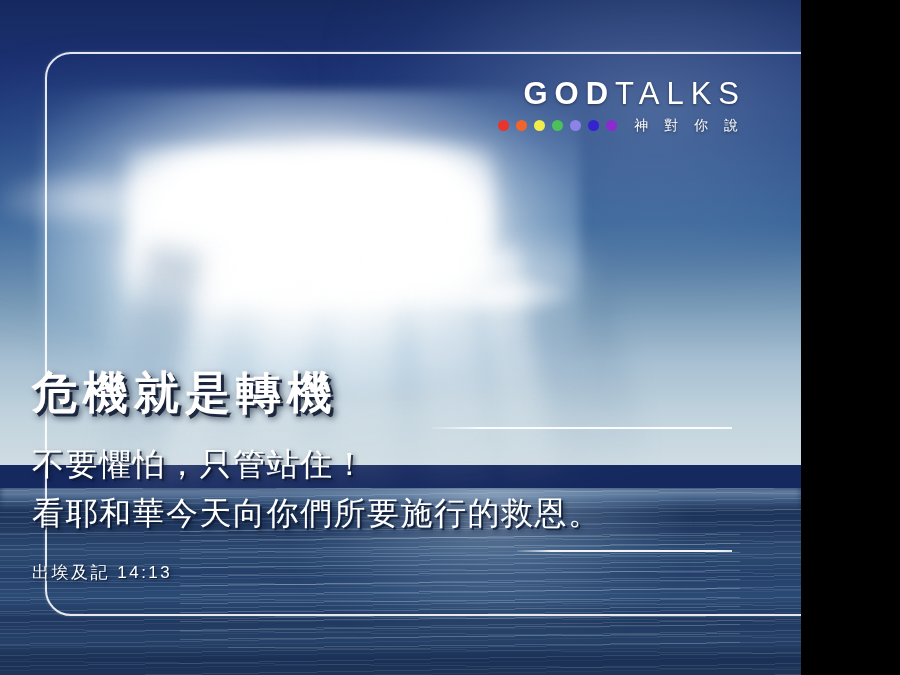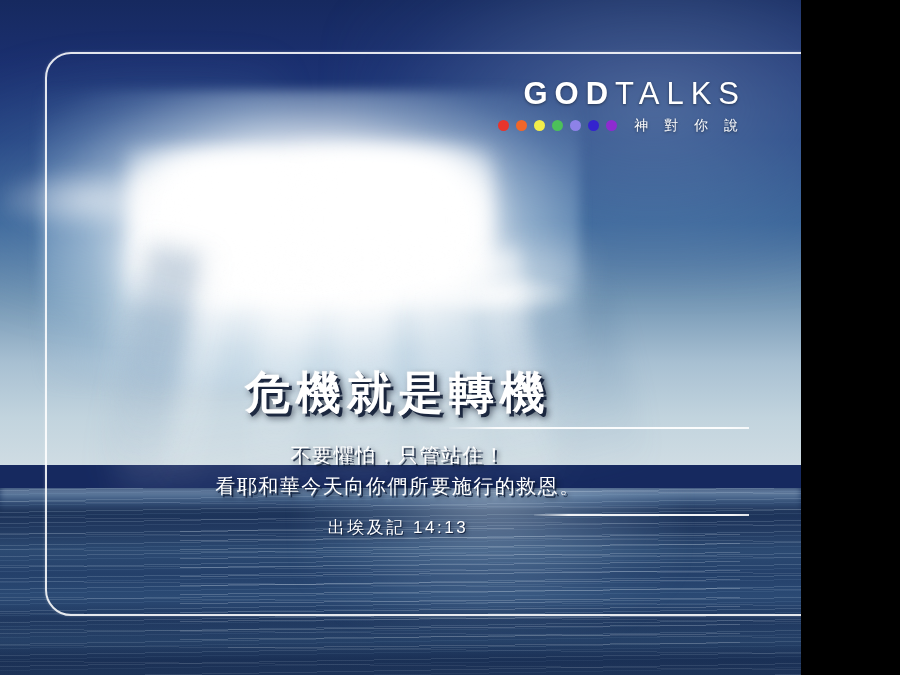--- a/index.html
+++ b/index.html
@@ -303,24 +303,24 @@
     letter-spacing: 6px;
     margin-left: 10px;
     padding-right: 2px;
     white-space: nowrap;
     text-shadow: 0 1px 3px rgba(0,0,0,0.5);
   }
 
   
   .message {
     position: absolute;
-    right: 52px;
+    right: 69px;
     top: 368px;
     width: 700px;
-    text-align: center;
+    text-align: left;
   }
   .headline {
     color: #ffffff;
     font-size: 45px;
     font-weight: 700;
     letter-spacing: 6px;
     line-height: 1.12;
     padding-right: 2px;
     white-space: nowrap;
     text-shadow:
@@ -336,37 +336,38 @@
         rgba(255,255,255,0.95) 92%,
         rgba(255,255,255,0.85) 100%);
     margin: 9px 0 0 auto;
   }
   .divider-top { width: 300px; }
   .verse {
     margin-top: 11px;
   }
   .verse-line {
     color: #ffffff;
-    font-size: 20px;
+    font-size: 32px;
     letter-spacing: 1.5px;
     line-height: 1.53;
     white-space: nowrap;
     padding-right: 2px;
     text-shadow:
       2px 2px 0 rgba(12,26,54,0.80),
       3px 3px 5px rgba(6,14,34,0.62);
   }
   .divider-bottom {
     width: 215px;
     margin-top: 12px;
   }
   .citation {
     color: #ffffff;
     font-size: 17px;
     letter-spacing: 2.5px;
+    margin-top: 9px;
     padding-right: 2px;
     white-space: nowrap;
     text-shadow:
       1px 1px 0 rgba(12,26,54,0.75),
       2px 2px 4px rgba(6,14,34,0.55);
   }
 </style>
 </head>
 <body>
 

